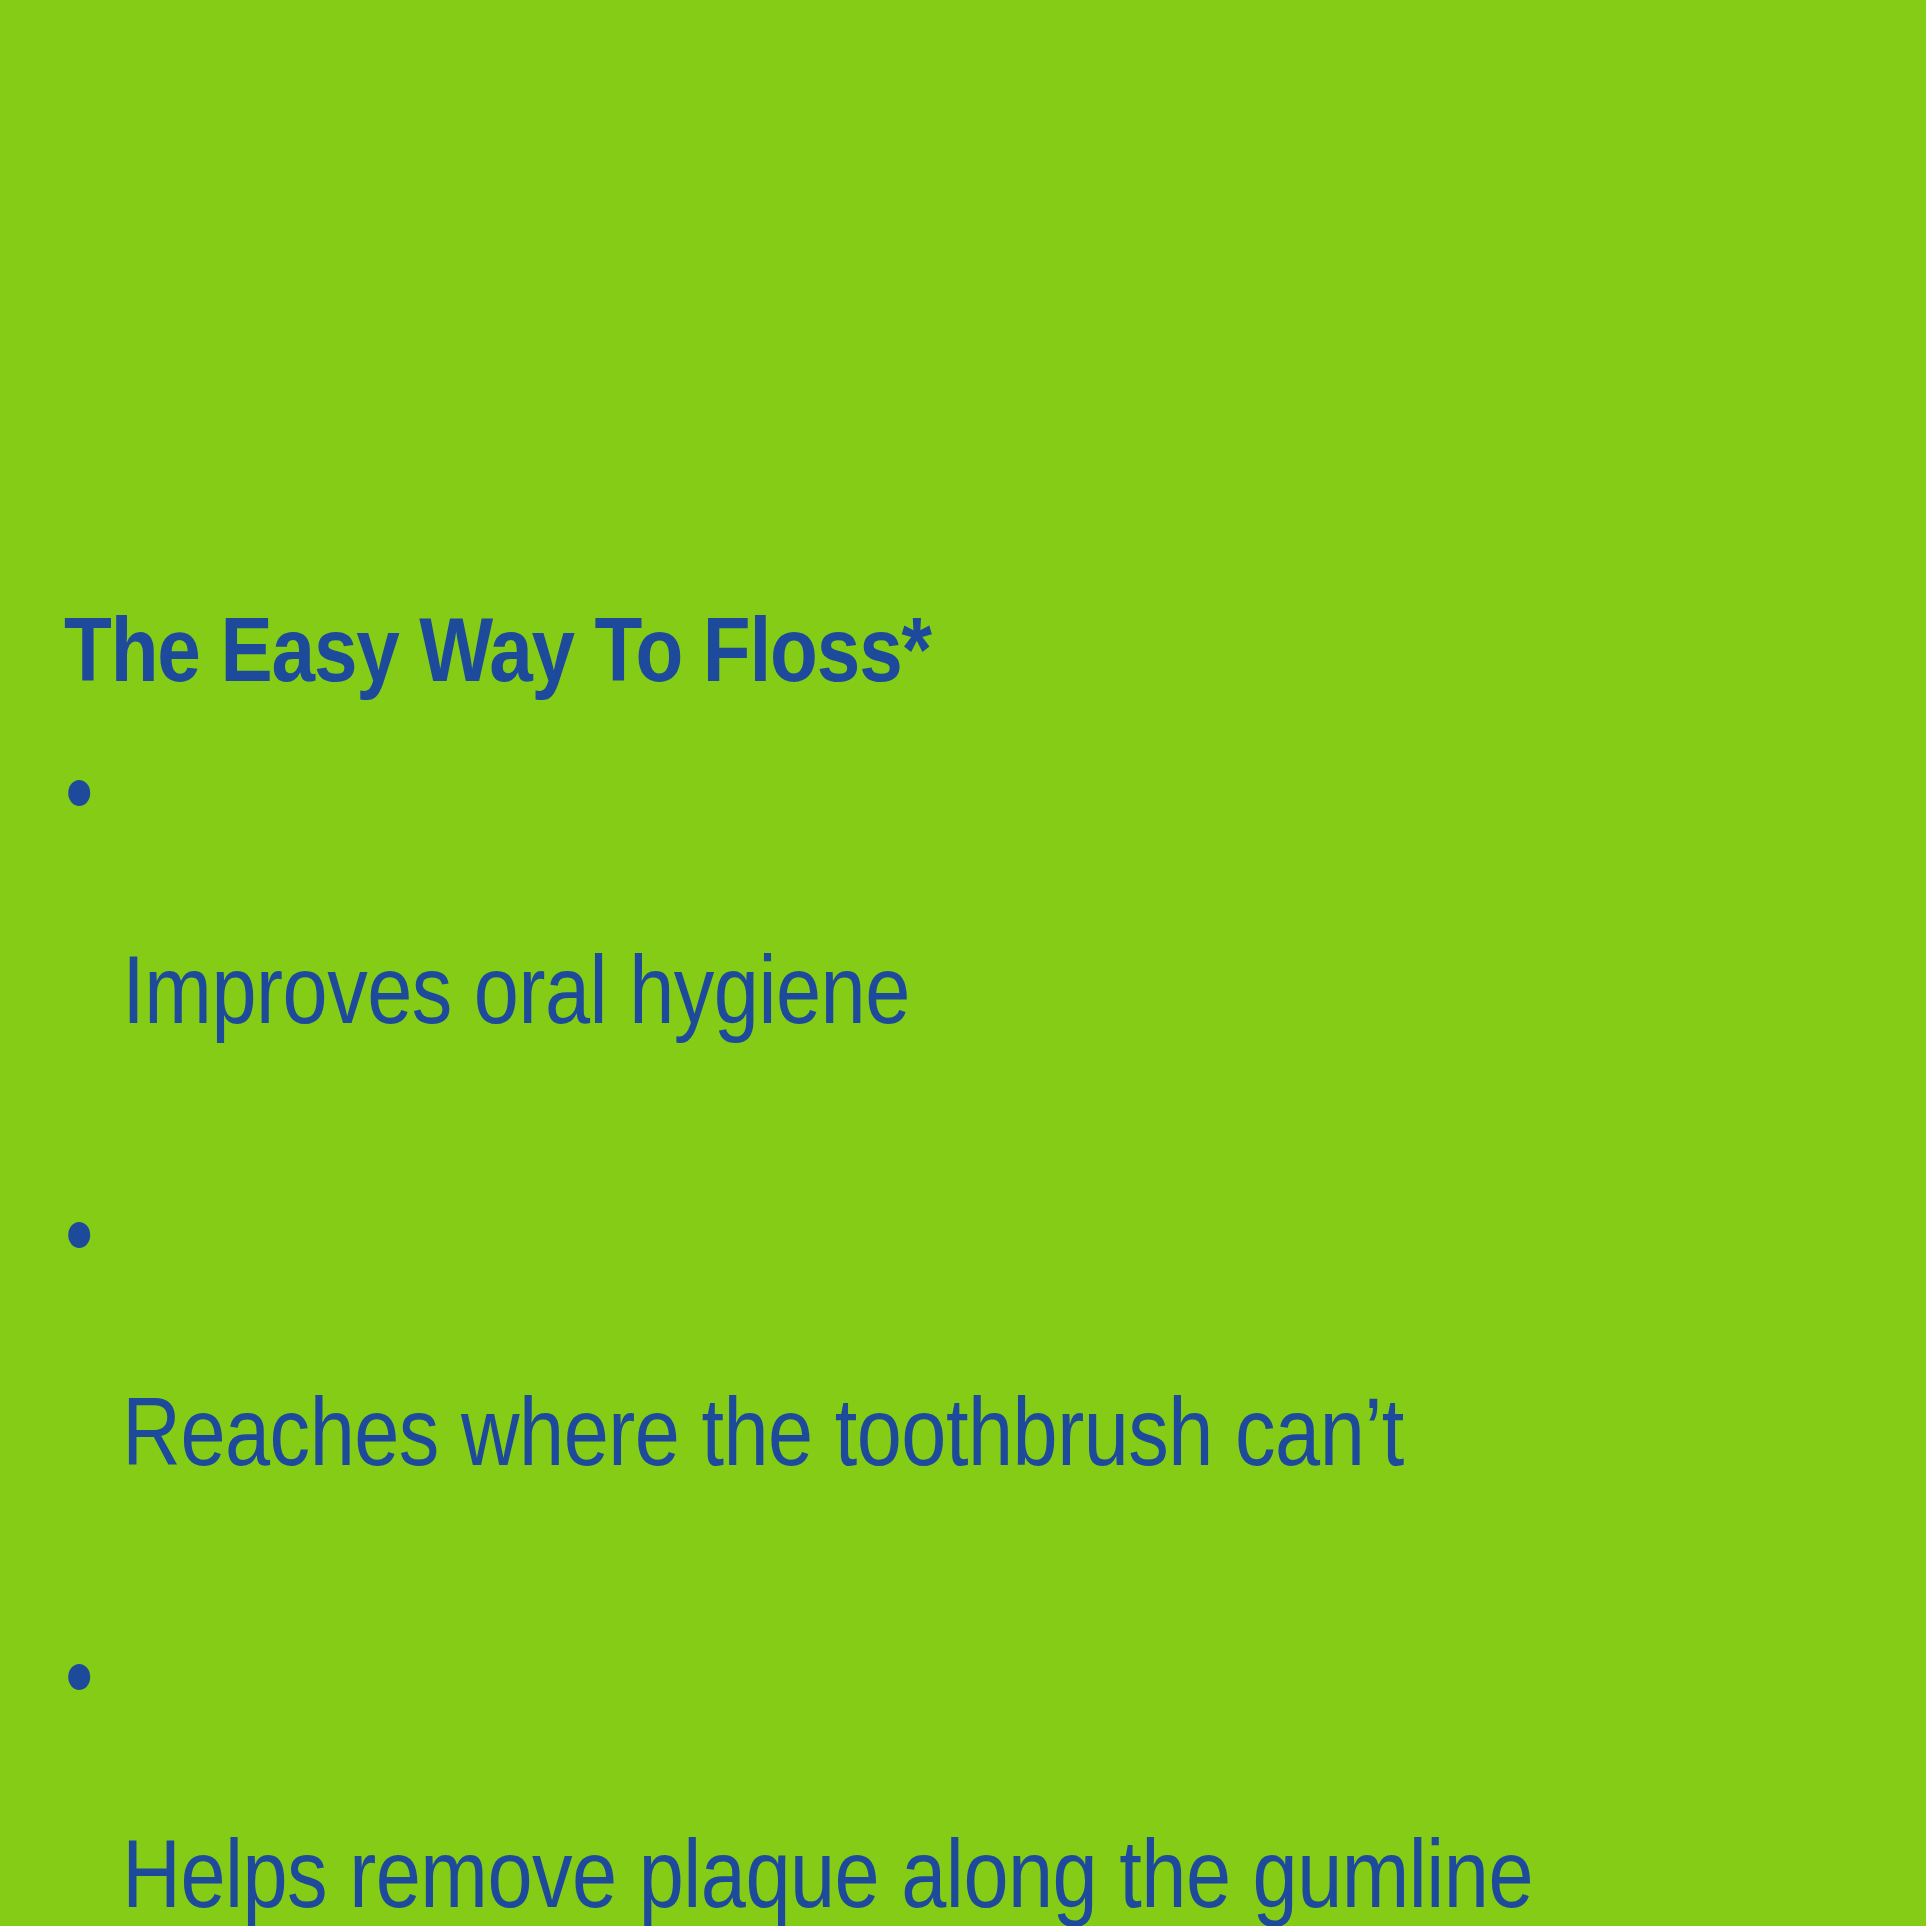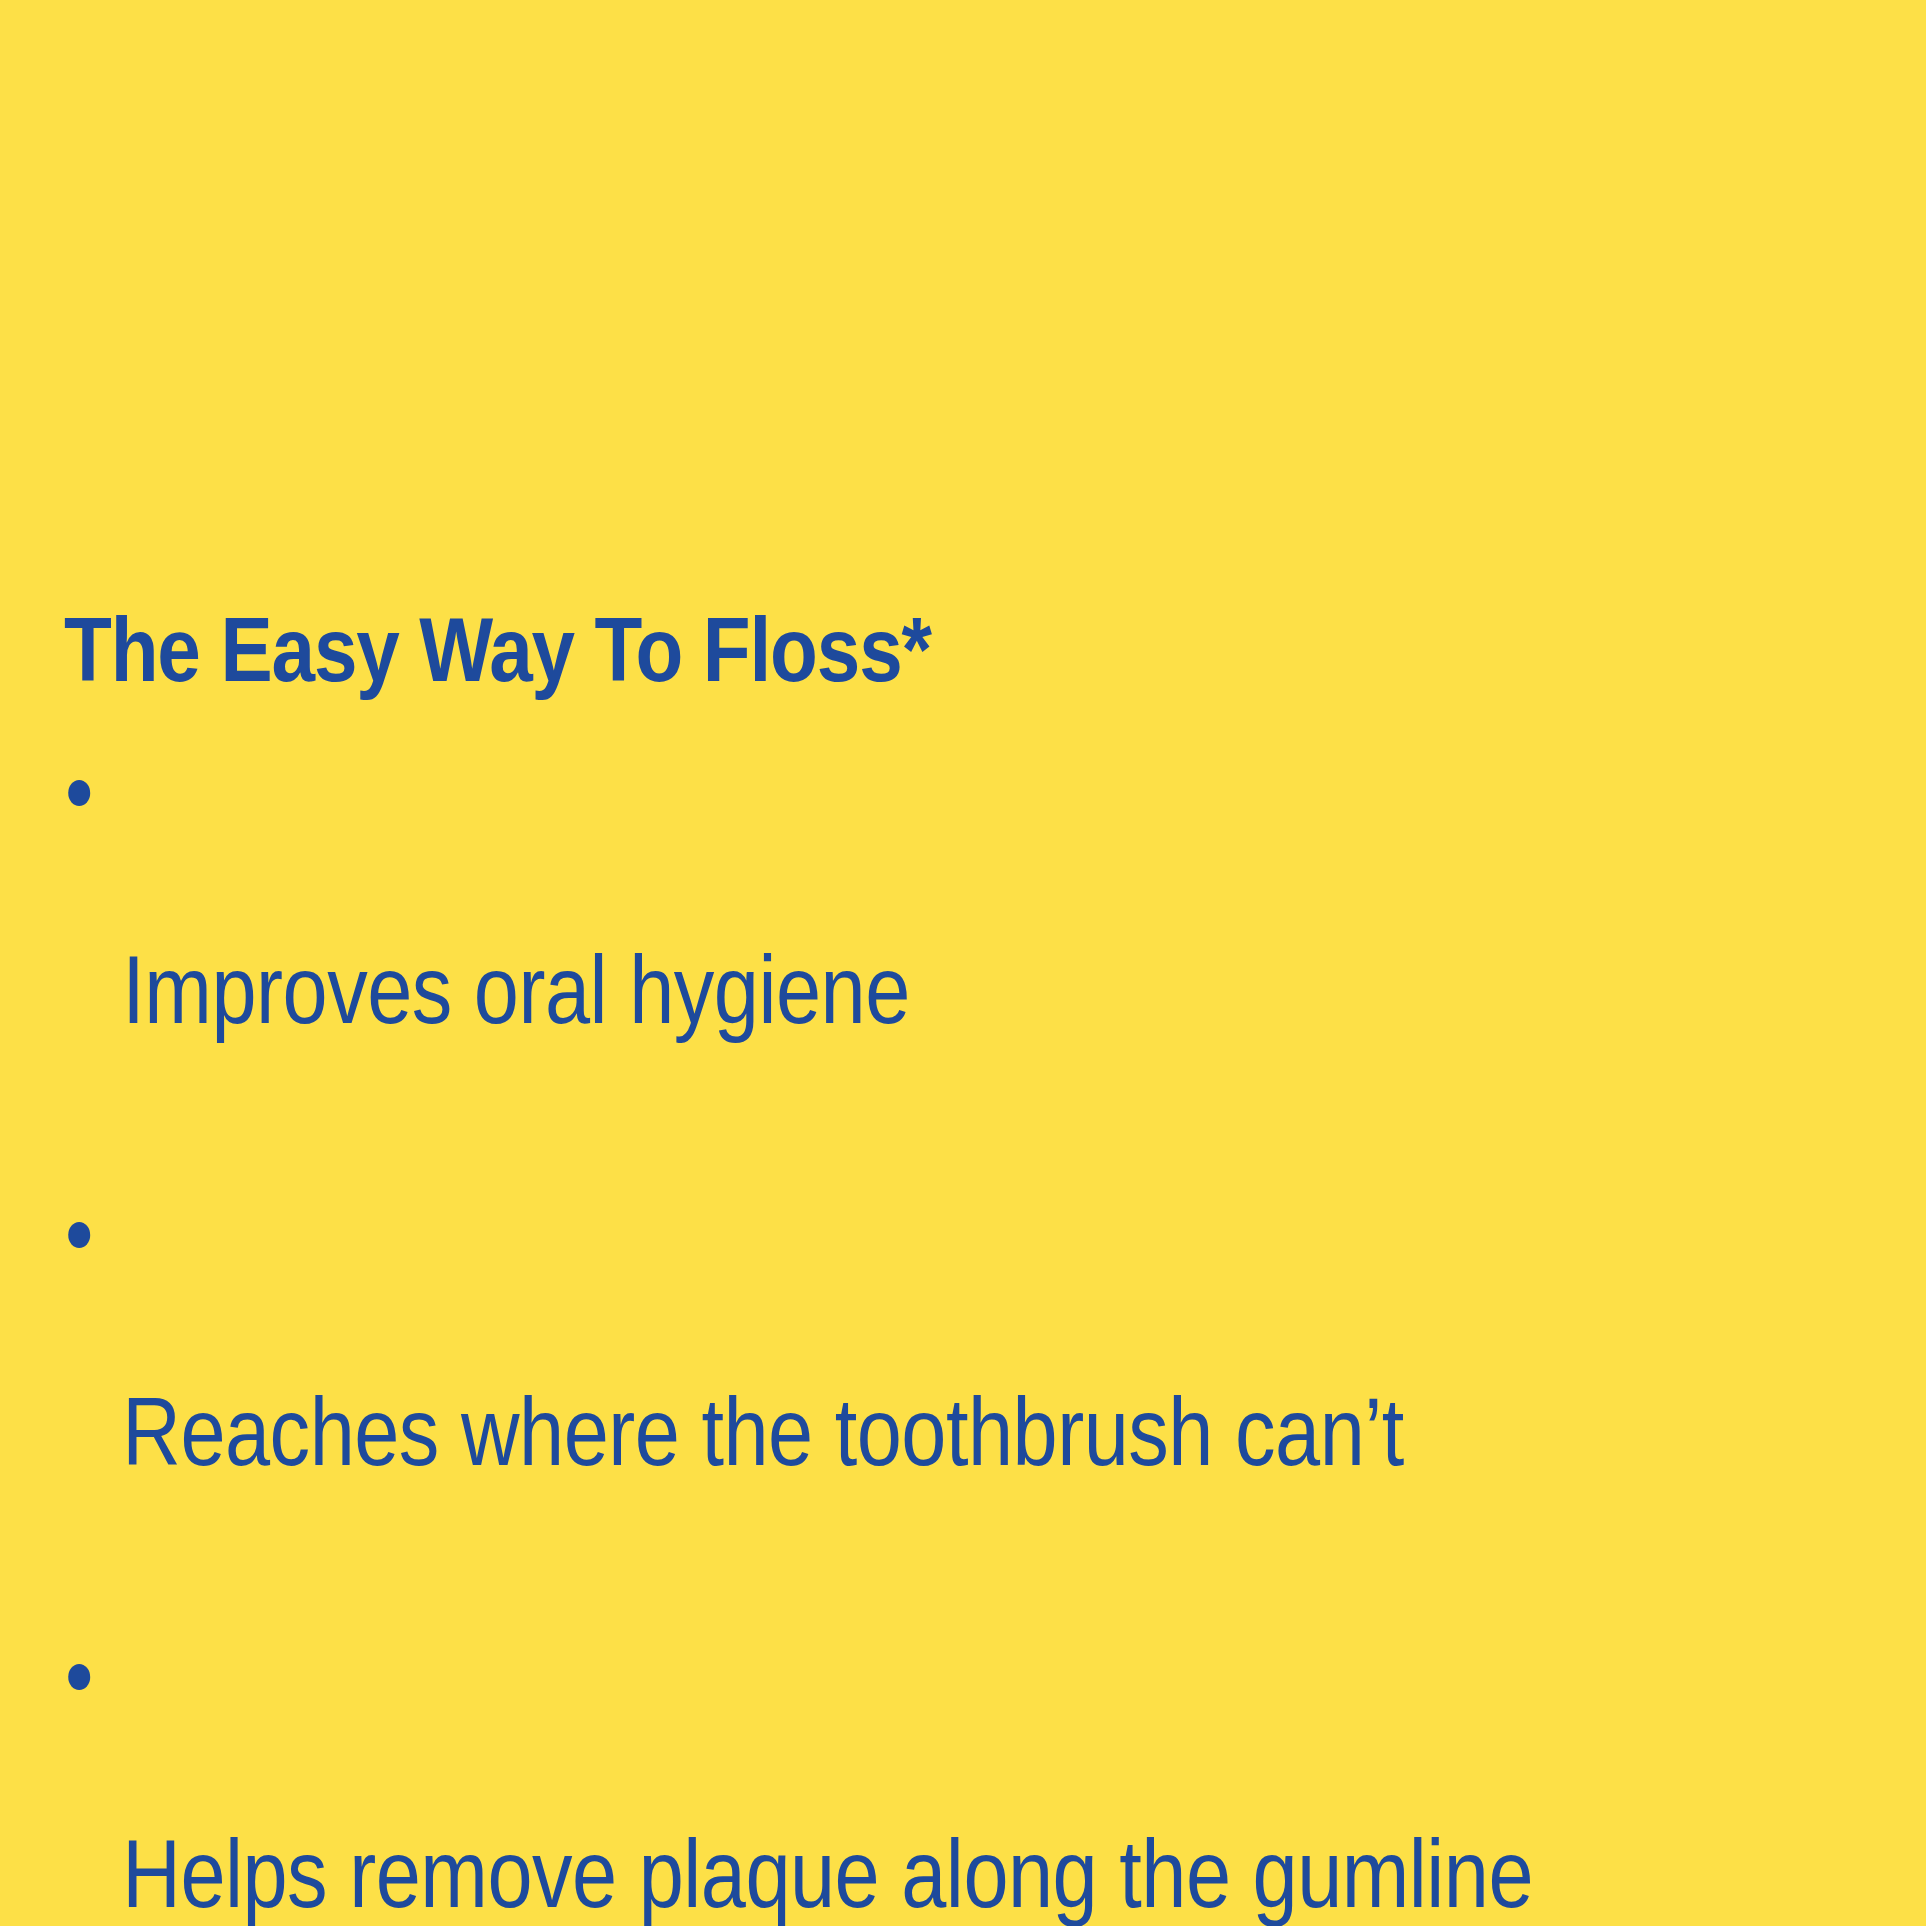--- a/index.html
+++ b/index.html
@@ -10,21 +10,21 @@
   }
 
   body {
     font-family: "Liberation Sans", "DejaVu Sans", sans-serif;
   }
 
   #page {
     position: relative;
     width: 1926px;
     height: 1926px;
-    background: #fde047;
+    background: #84cc16;
     overflow: hidden;
     box-sizing: border-box;
   }
 
   
   #content-block {
     position: absolute;
     left: 64px;
     top: 604px;
     width: 1836px;

